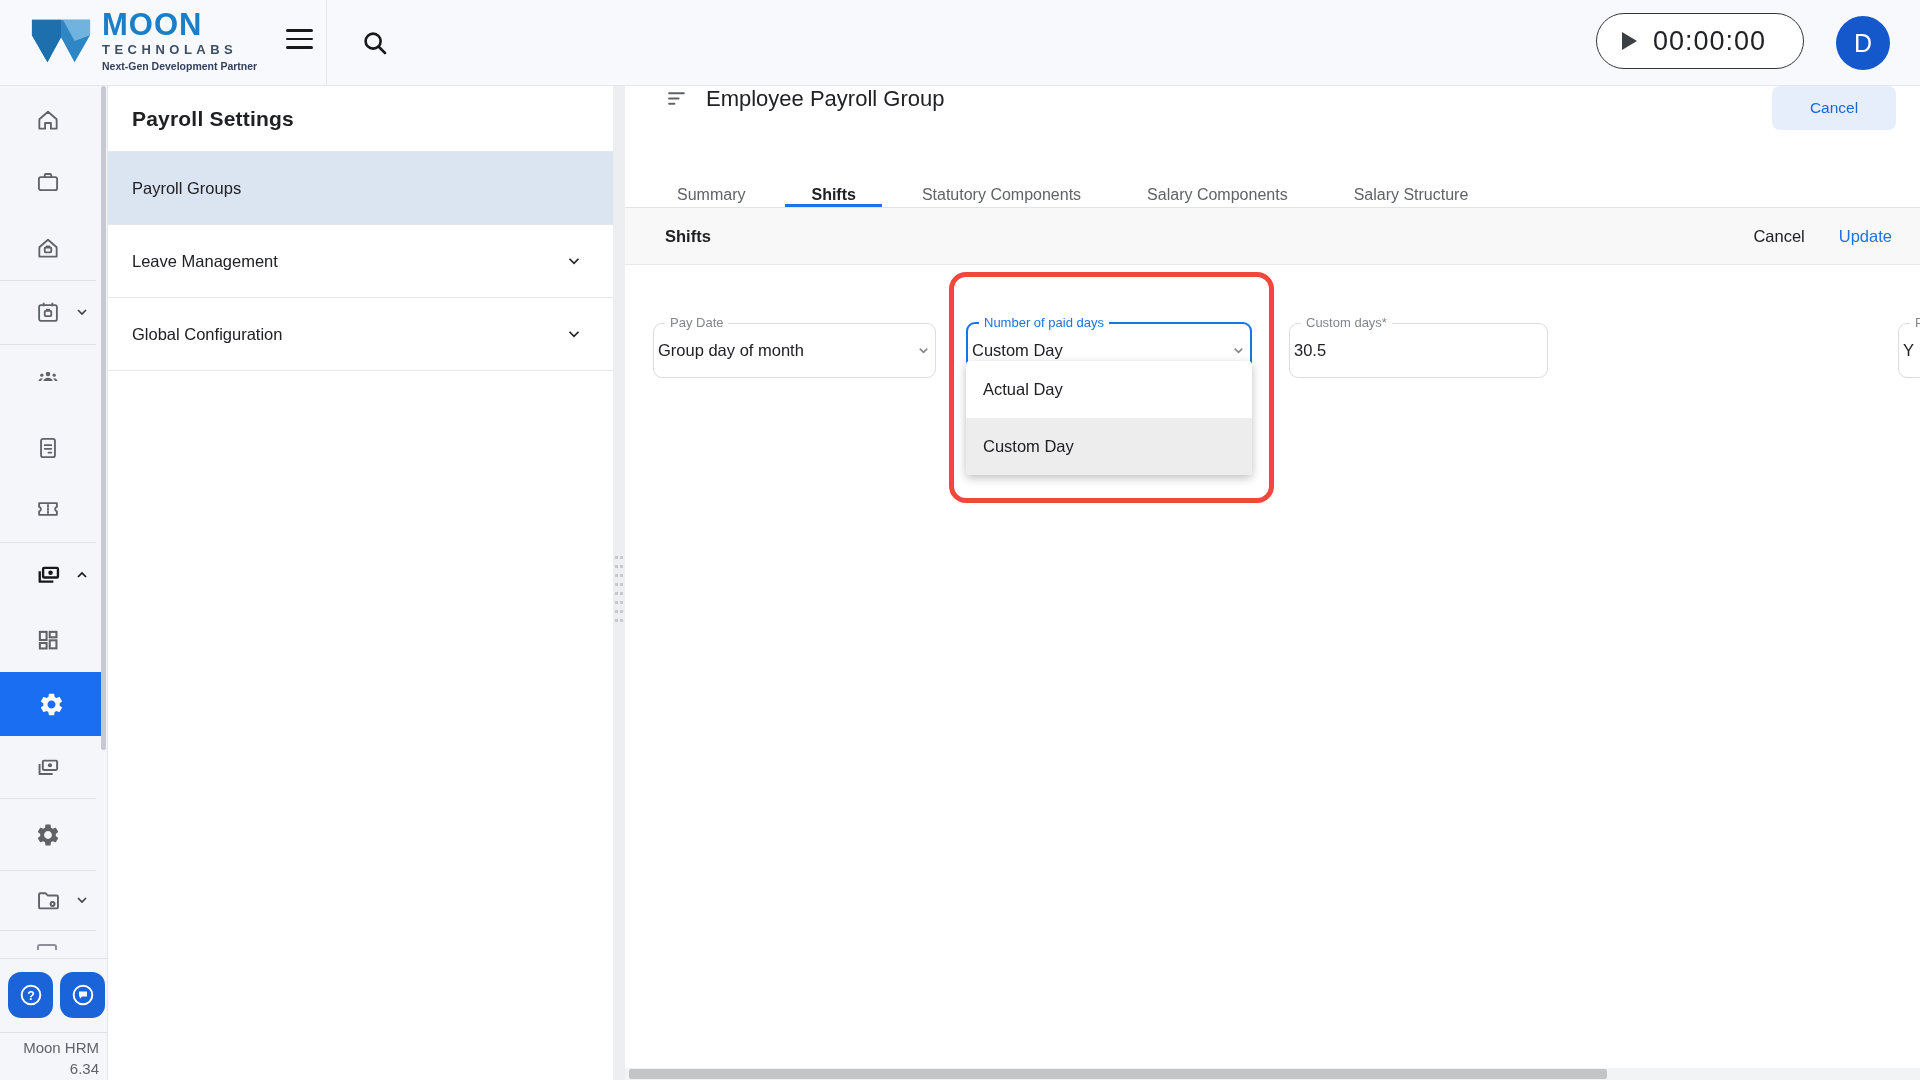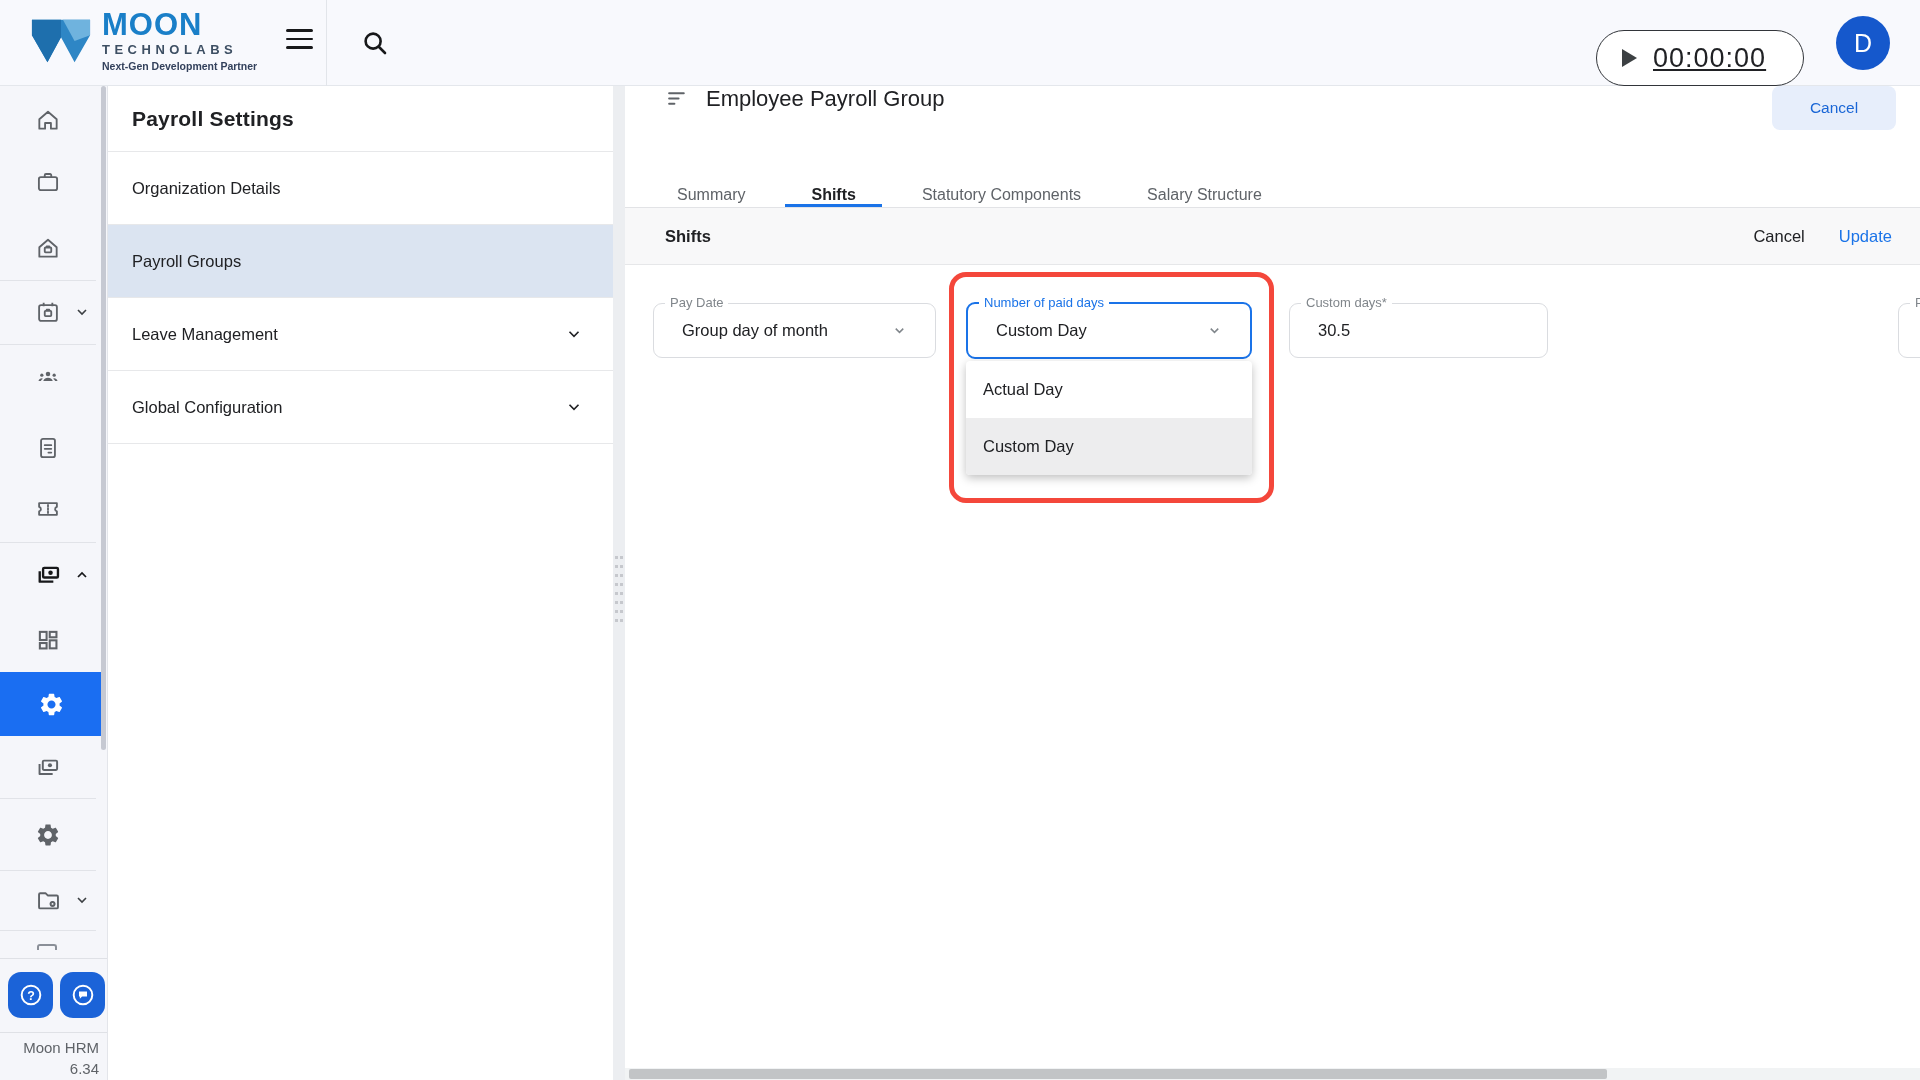--- a/index.html
+++ b/index.html
@@ -10,22 +10,22 @@
   .topbar { position:relative; width:1920px; height:86px; background:#f8f9fd;
     border-bottom:1px solid #e4e7ec; }
   .logo-wrap { position:absolute; left:30px; top:10px; display:flex; gap:10px;align-items:center; }
   .logo-text .brand { font-size:31px; font-weight:bold; color:#1a7fc8; letter-spacing:1px; line-height:30px; }
   .logo-text .sub { font-size:13px; color:#3d4f63; letter-spacing:4.5px; font-weight:bold; margin-top:2px; }
   .logo-text .tag { font-size:10.5px; color:#33415c; font-weight:bold; margin-top:3px; }
   .hamburger { position:absolute; left:286px; top:29px; width:27px; height:22px; cursor:pointer; }
   .hamburger span { display:block; height:2.6px; background:#17181a; border-radius:2px; margin-bottom:6px; }
   .topbar-divider { position:absolute; left:326px; top:0; width:1px; height:86px; background:#e2e5ea; }
   .search-btn { position:absolute; left:360px; top:28px; width:30px; height:30px; cursor:pointer; }
-  .timer-pill { position:absolute; right:116px; top:30px; width:208px; height:56px; background:#ffffff;
-    border:1.6px solid #32353a; border-radius:28px; display:flex; align-items:center; padding-left:25px; gap:16px;text-decoration:underline; }
+  .timer-pill { position:absolute; right:116px; top:13px; width:208px; height:56px; background:#ffffff;
+    border:1.6px solid #32353a; border-radius:28px; display:flex; align-items:center; padding-left:25px; gap:16px; }
   .timer-digits { font-size:27px; color:#202124; letter-spacing:1px; }
   .play-tri { width:0; height:0; border-left:15px solid #3c4043; border-top:9px solid transparent; border-bottom:9px solid transparent; }
   .avatar { position:absolute; right:30px; top:16px; width:54px; height:54px; border-radius:50%;
     background:#1558cc; color:#fff; font-size:25px; display:flex; align-items:center; justify-content:center; }
 
   
   .body-row { display:flex; width:1920px; height:994px; }
 
   
   .rail { position:relative; width:108px; height:994px; background:#f5f6fa; border-right:1px solid #e3e5ea; flex:none; }
@@ -72,21 +72,21 @@
   .section-title { font-size:16.5px; font-weight:bold; }
   .section-actions { margin-left:auto; display:flex; gap:34px; }
   .link-btn { background:none; border:none; font-size:16.5px; cursor:pointer; font-family:inherit; }
   .link-cancel { color:#202124; }
   .link-update { color:#1a73e8; }
 
   .content { position:relative; flex:1; overflow:hidden; }
 
   
   .field { position:absolute; height:55px; border:1px solid #dadce0; border-radius:9px; background:#fff;
-    display:flex; align-items:center; padding:0 28px; font-size:16.5px; cursor:pointer; }
+    display:flex; align-items:center; padding:0 4px; font-size:16.5px; cursor:pointer;margin-top:20px; }
   .field .flabel { position:absolute; top:-9px; left:11px; background:#fff; padding:0 5px;
     font-size:13px; color:#80868b; white-space:nowrap; }
   .field.focused { border:2px solid #1a73e8;text-align:right; }
   .field.focused .flabel { color:#1a73e8; }
   .field .chev { margin-left:auto; }
 
   .menu { position:absolute; left:341px; top:96px; width:286px; background:#fff; border-radius:4px;
     box-shadow:0 3px 10px rgba(0,0,0,.25); z-index:3; overflow:hidden; }
   .menu .opt { height:57px; display:flex; align-items:center; padding-left:17px; font-size:16.5px; cursor:pointer; }
   .menu .opt.selected { background:#ededee; }
@@ -258,23 +258,20 @@
       </div>
       <div class="version-box">
         <div>Moon HRM</div>
         <div>6.34</div>
       </div>
     </div>
   </div>
 
   <div class="settings-panel">
     <div class="settings-header">Payroll Settings</div>
-    <div class="settings-item">
-      <span>Organization Details</span>
-    </div>
     <div class="settings-item selected">
       <span>Payroll Groups</span>
     </div>
     <div class="settings-item">
       <span>Leave Management</span>
       <svg width="18" height="18" viewBox="0 0 24 24" fill="none" stroke="#202124" stroke-width="2.2">
           <path d="M6 9l6 6 6-6"></path>
         </svg>
     </div>
     <div class="settings-item">
@@ -312,20 +309,21 @@
           <path d="M4 7h14M4 12h9M4 17h5"></path>
         </svg>
       <span class="main-title">Employee Payroll Group</span>
       <button class="cancel-top">Cancel</button>
     </div>
 
     <div class="tabs">
       <div class="tab">Summary</div>
       <div class="tab active">Shifts</div>
       <div class="tab">Statutory Components</div>
+      <div class="tab">Salary Components</div>
       <div class="tab">Salary Structure</div>
     </div>
 
     <div class="section-bar">
       <span class="section-title">Shifts</span>
       <div class="section-actions">
         <button class="link-btn link-cancel">Cancel</button>
         <button class="link-btn link-update">Update</button>
       </div>
     </div>

